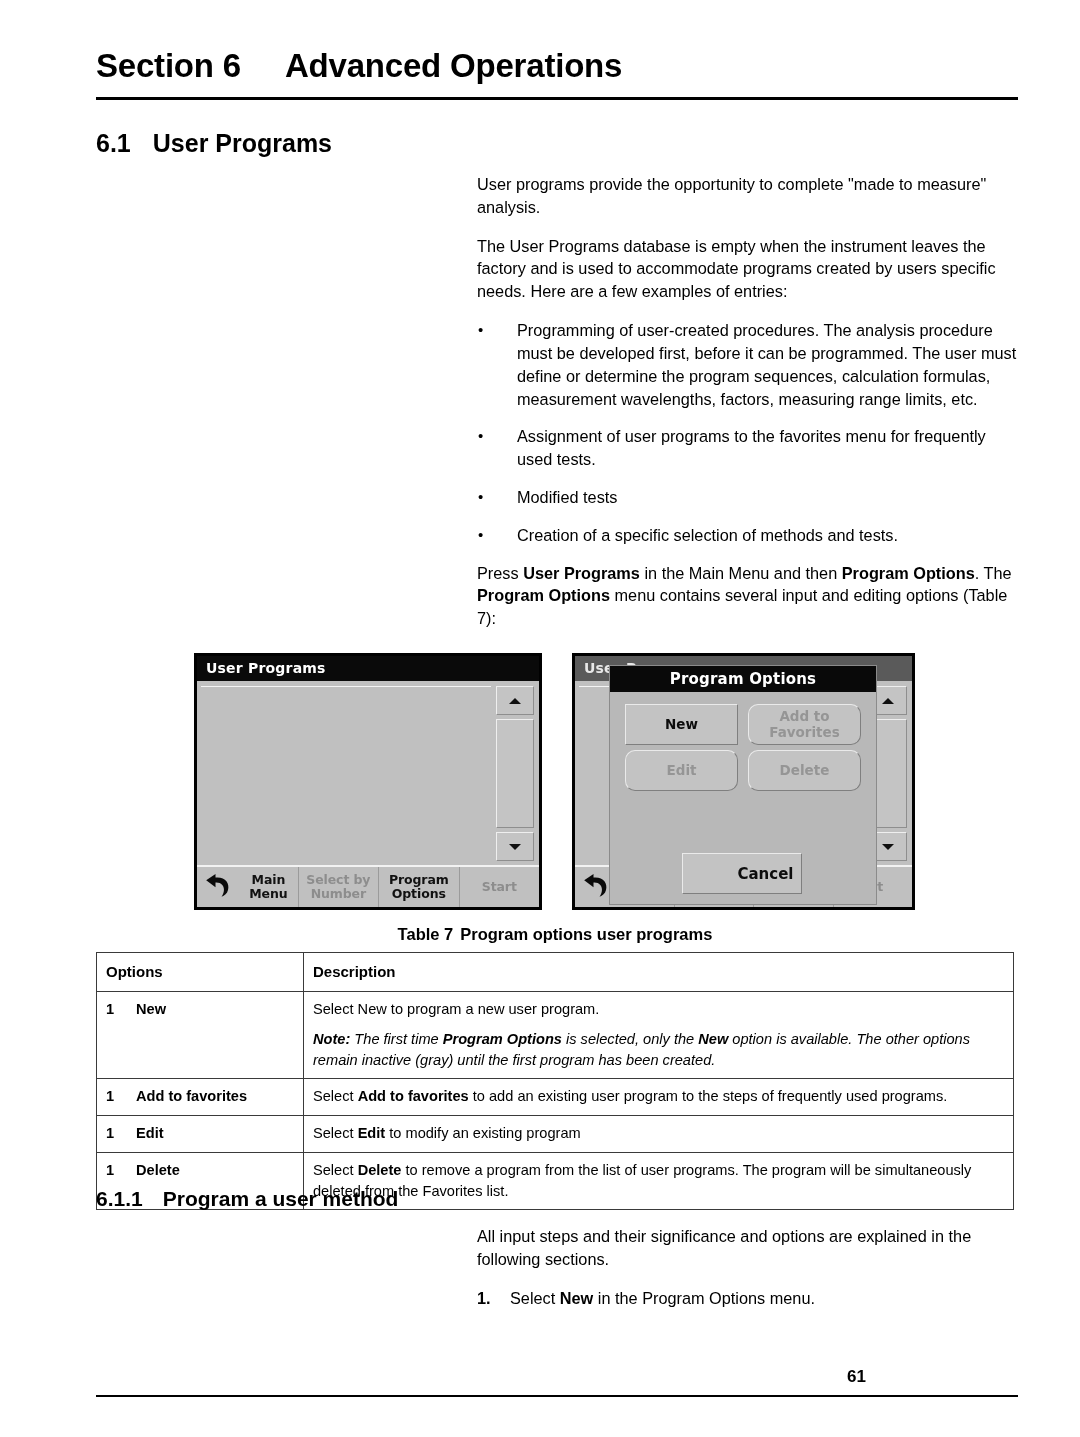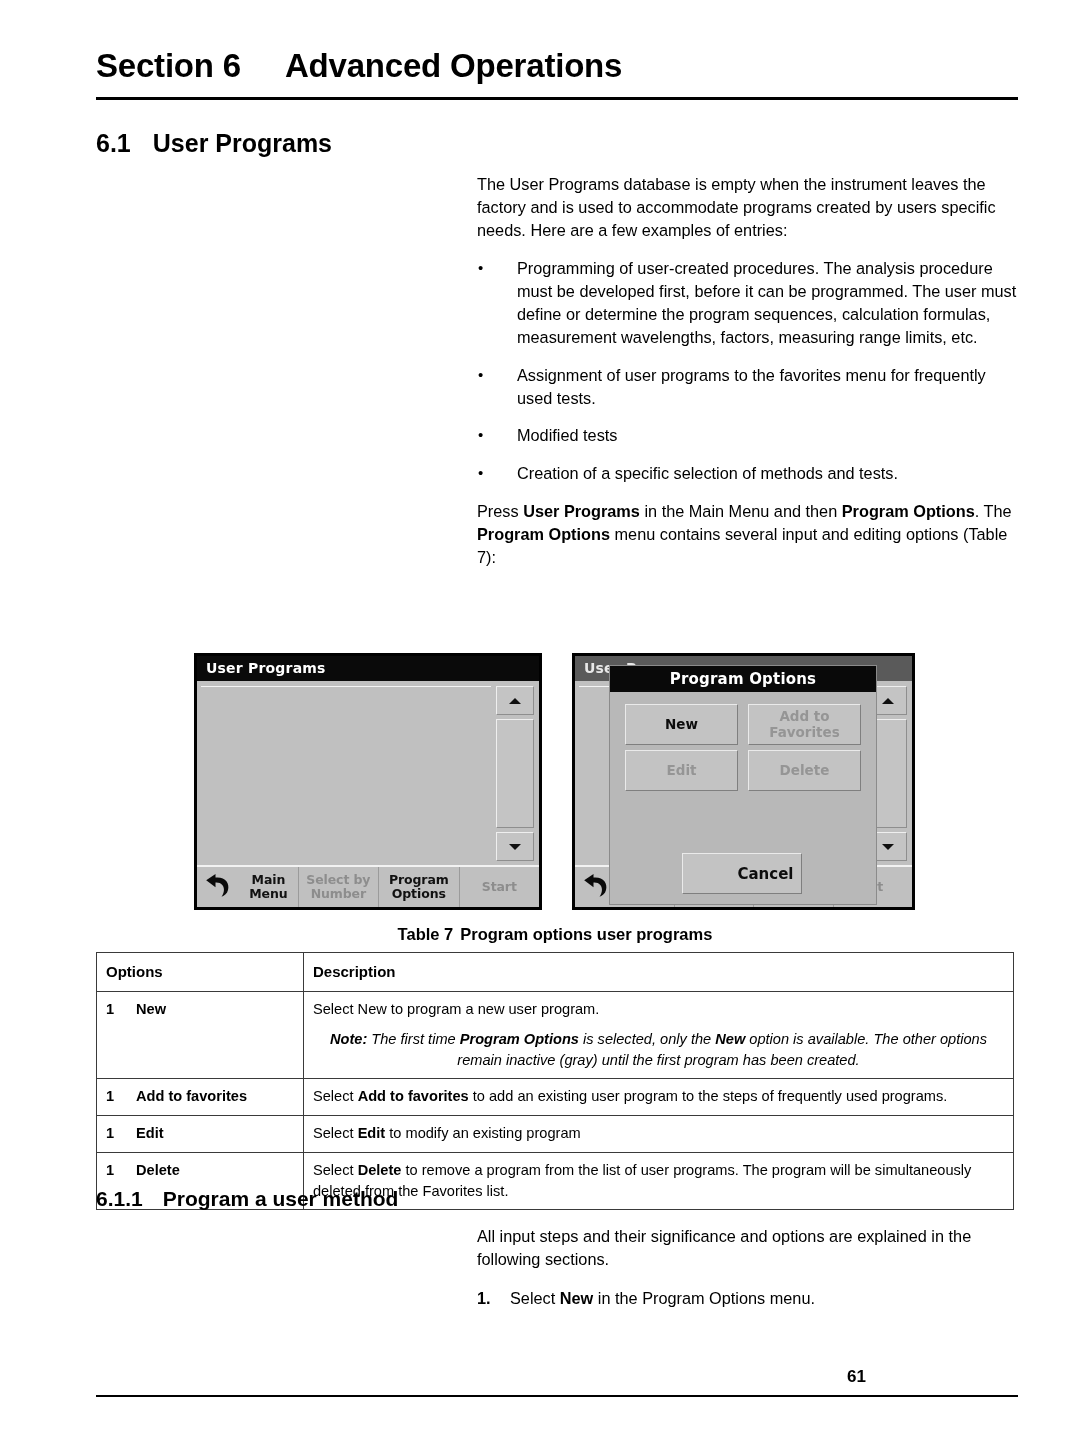--- a/index.html
+++ b/index.html
@@ -298,21 +298,21 @@
     display: flex;
     align-items: center;
     justify-content: center;
     font-size: 13.5px;
     font-weight: bold;
     line-height: 1.15;
     text-align: center;
     color: #0d0d0d;
     white-space: pre-line;
   }
-  .dlg-btn.disabled { color: #959595; }
+  .dlg-btn.disabled { color: #959595; border-radius: 10px; }
   .dlg-cancel {
     position: absolute;
     left: 72px;
     width: 120px;
     bottom: 10px;
     height: 41px;
     background: #c3c3c3;
     border: 1px solid #7f7f7f;
     border-top-color: #eaeaea;
     border-left-color: #eaeaea;
@@ -353,21 +353,21 @@
     line-height: 1.42;
   }
   table.doc-table td.c-opt { width: 207px; box-sizing: border-box; }
   table.doc-table .hdr { font-weight: bold; font-size: 15px; padding-top: 8px; padding-bottom: 9px;}
   table.doc-table .idx {
     display: inline-block;
     width: 30px;
     font-weight: bold;
   }
   table.doc-table .optname { font-weight: bold; }
-  .note-line { margin-top: 9px; font-style: italic; text-align: center; }
+  .note-line { margin-top: 9px; font-style: italic; }
   .note-line .nlabel { font-weight: bold; font-style: italic; }
   .note-line b { font-weight: bold; font-style: italic; }
 
   
   .footer-rule {
     position: absolute;
     left: 96px;
     top: 1370px;
     width: 922px;
     height: 2px;
@@ -389,20 +389,21 @@
   <div class="section-header">
     <span class="sec-num">Section 6</span><span>Advanced Operations</span>
   </div>
   <div class="header-rule"></div>
 
   <div class="h2">
     <span class="num">6.1</span><span>User Programs</span>
   </div>
 
   <div class="body-col">
+    <p class="para">User programs provide the opportunity to complete "made to measure" analysis.</p>
     <p class="para">The User Programs database is empty when the instrument leaves the factory and is used to accommodate programs created by users specific needs. Here are a few examples of entries:</p>
     <ul class="bullets">
       <li>Programming of user-created procedures. The analysis procedure must be developed first, before it can be programmed. The user must define or determine the program sequences, calculation formulas, measurement wavelengths, factors, measuring range limits, etc.</li>
       <li>Assignment of user programs to the favorites menu for frequently used tests.</li>
       <li>Modified tests</li>
       <li>Creation of a specific selection of methods and tests.</li>
     </ul>
     <p class="para"><span>Press </span><b>User Programs</b><span> in the Main Menu and then </span><b>Program Options</b><span>. The </span><b>Program Options</b><span> menu contains several input and editing options (Table 7):</span></p>
   </div>
 

